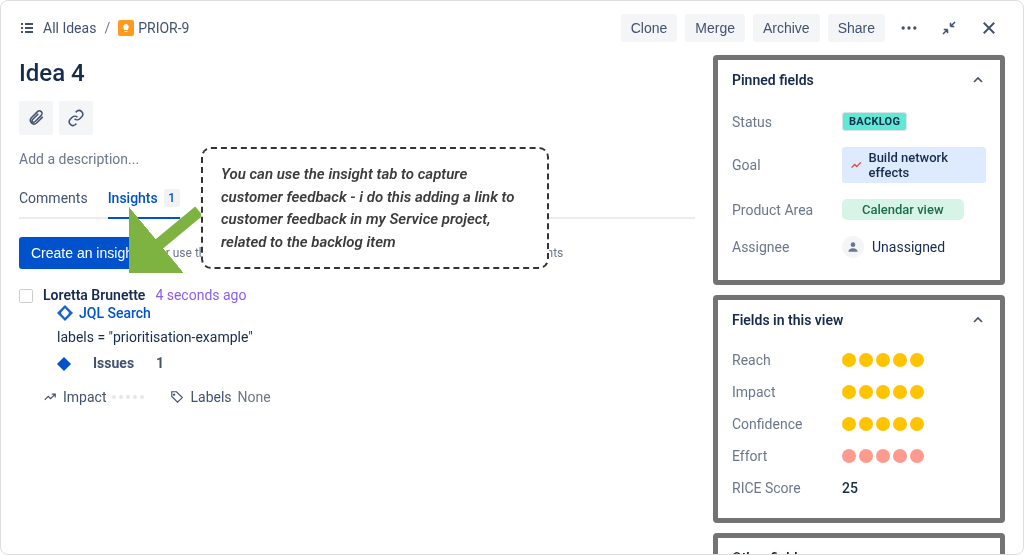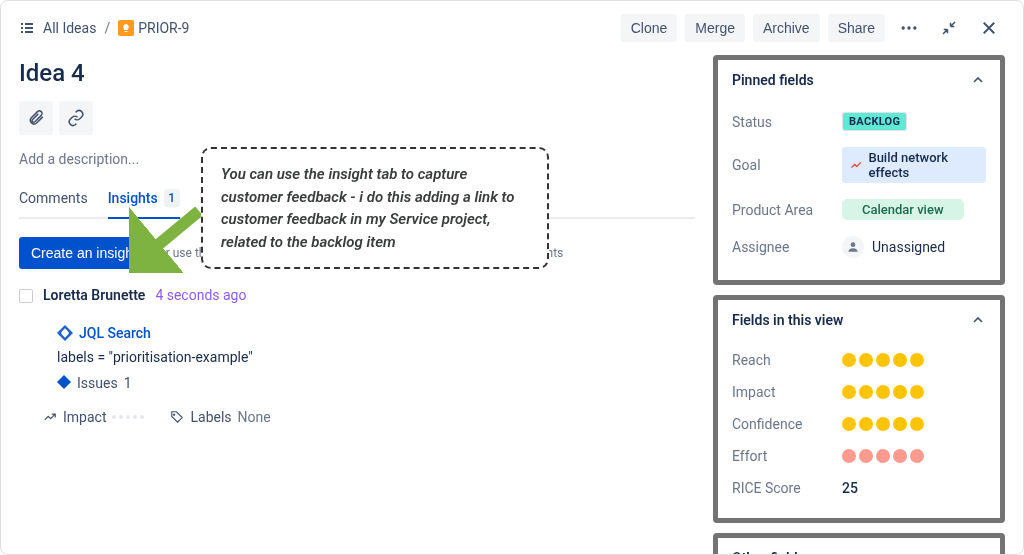--- a/index.html
+++ b/index.html
@@ -32,26 +32,26 @@
   .tab .count { background:#f1f2f4;color:#42526E;border-radius:3px;min-width:16px;height:18px;display:inline-flex;align-items:center;justify-content:center;font-size:12px;padding:0 4px;}
   .tab.active .count { color:#0052CC; }
 
   .insight-toolbar { display:flex;align-items:center;gap:10px;margin-bottom:18px;font-size:12px;color:#6B778C;}
   .btn-primary { background:#0052CC;color:#fff;border:none;border-radius:3px;padding:8px 12px;font-size:14px;font-weight:500;cursor:pointer;}
   .insight-toolbar a { color:#0052CC; text-decoration:none;}
 
   .insight-item { display:flex; gap:10px; font-size:14px;}
   .insight-item .cb { margin-top:2px; width:14px; height:14px; border:1.5px solid #ccc; border-radius:2px;}
   .insight-body { flex:1;}
-  .insight-header { display:flex;gap:10px;align-items:center; margin-bottom:22px;}
+  .insight-header { display:flex;gap:10px;align-items:center; margin-bottom:2px;}
   .author { font-weight:600; color:#172B4D;}
   .time { color:#8b5cf6;}
   .jql-row { color:#0052CC; display:flex;align-items:center;gap:6px;margin-bottom:8px;cursor:pointer;}
   .jql-query { color:#172B4D; margin-bottom:10px;}
-  .issues-row { display:flex;align-items:flex-start;gap:6px;color:#42526E;margin-bottom:18px;}
+  .issues-row { display:flex;align-items:flex-end;gap:22px;color:#42526E;margin-bottom:18px;font-weight:bold;}
   .meta-row { display:flex; gap:26px;color:#42526E;font-size:14px;}
   .meta-item { display:flex;align-items:center;gap:6px;}
   .dots { display:flex;gap:3px;}
   .dots .d { width:4px;height:4px;border-radius:50%;background:#e5e7ea;}
 
   
   .callout { position:absolute; top:92px; left:200px; width:348px; border:2px dashed #333; background:#fff; border-radius:10px; padding:14px 18px; font-style:italic; font-weight:600; color:#3b3c3c; line-height:1.5; font-size:15px; z-index:10;}
   .arrow-green { position:absolute; top:148px; left:128px; z-index:9;}
 
   

